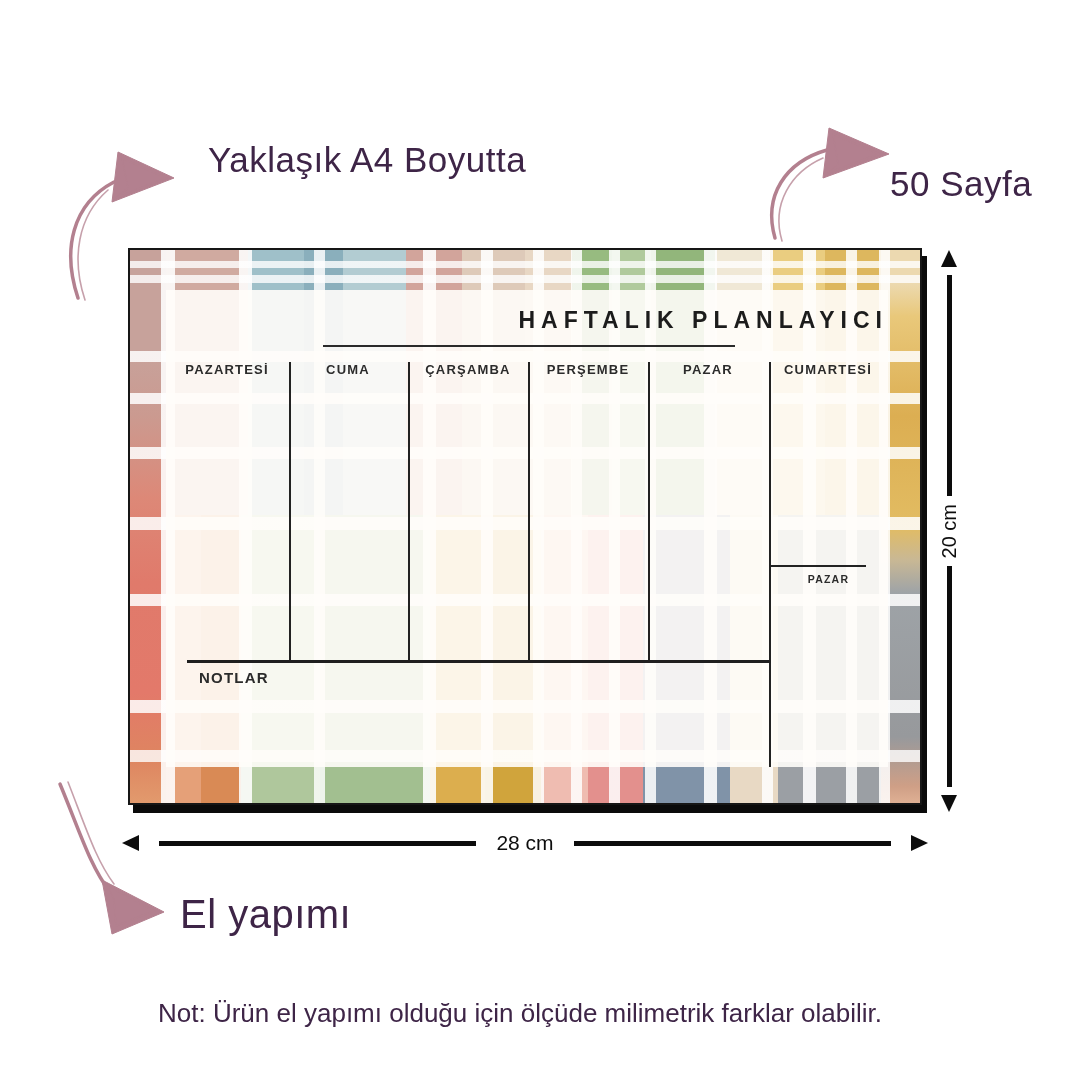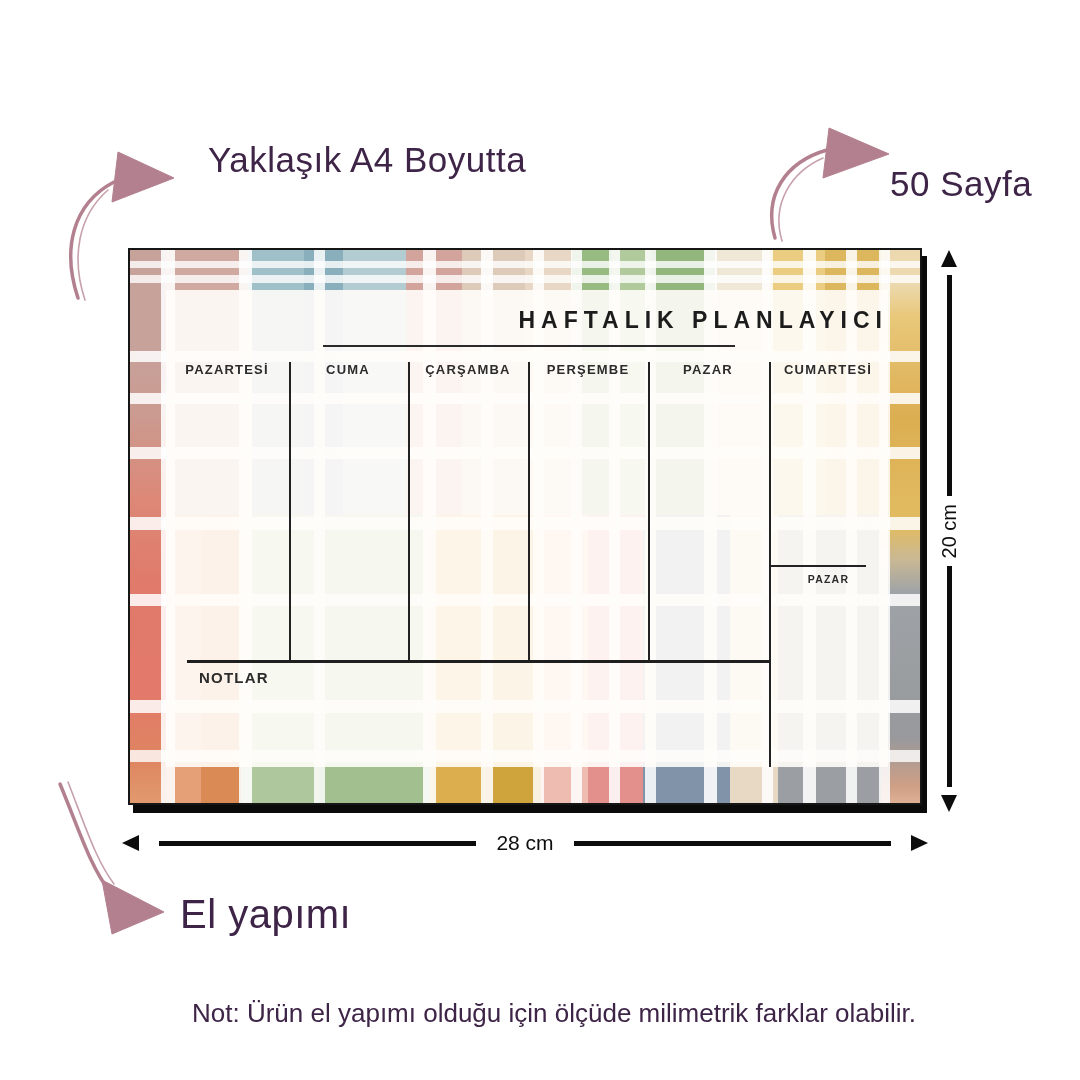--- a/index.html
+++ b/index.html
@@ -11,21 +11,21 @@
   *{margin:0;padding:0;box-sizing:border-box;}
   html,body{background:#ffffff;}
   body{font-family:"Liberation Sans",sans-serif;}
   .stage{position:relative;width:1080px;height:1080px;background:#ffffff;overflow:hidden;}
 
   
   .annot{position:absolute;color:var(--accent-text);font-weight:500;letter-spacing:.5px;white-space:nowrap;}
   .annot.size{left:208px;top:140px;font-size:35px;}
   .annot.pages{left:890px;top:164px;font-size:35px;}
   .annot.handmade{left:180px;top:892px;font-size:40px;}
-  .note{position:absolute;left:0;top:998px;width:1040px;text-align:center;color:var(--accent-text);font-size:26px;font-weight:400;margin-left:34px;}
+  .note{position:absolute;left:0;top:998px;width:1040px;text-align:center;color:var(--accent-text);font-size:26px;font-weight:400;}
 
   
   .sketch{position:absolute;overflow:visible;}
   .sketch path{stroke:var(--arrow-pink);fill:none;stroke-linecap:round;}
   .sketch polygon{fill:var(--arrow-pink);stroke:var(--arrow-pink);stroke-linejoin:round;}
 
   
   .planner{position:absolute;left:128px;top:248px;width:794px;height:557px;
            border:2px solid #161616;box-shadow:5px 8px 0 #0a0a0a;overflow:hidden;background:#f6efe6;}
   .plaid-top,.plaid-bottom,.plaid-left,.plaid-right,.stripes{position:absolute;}

